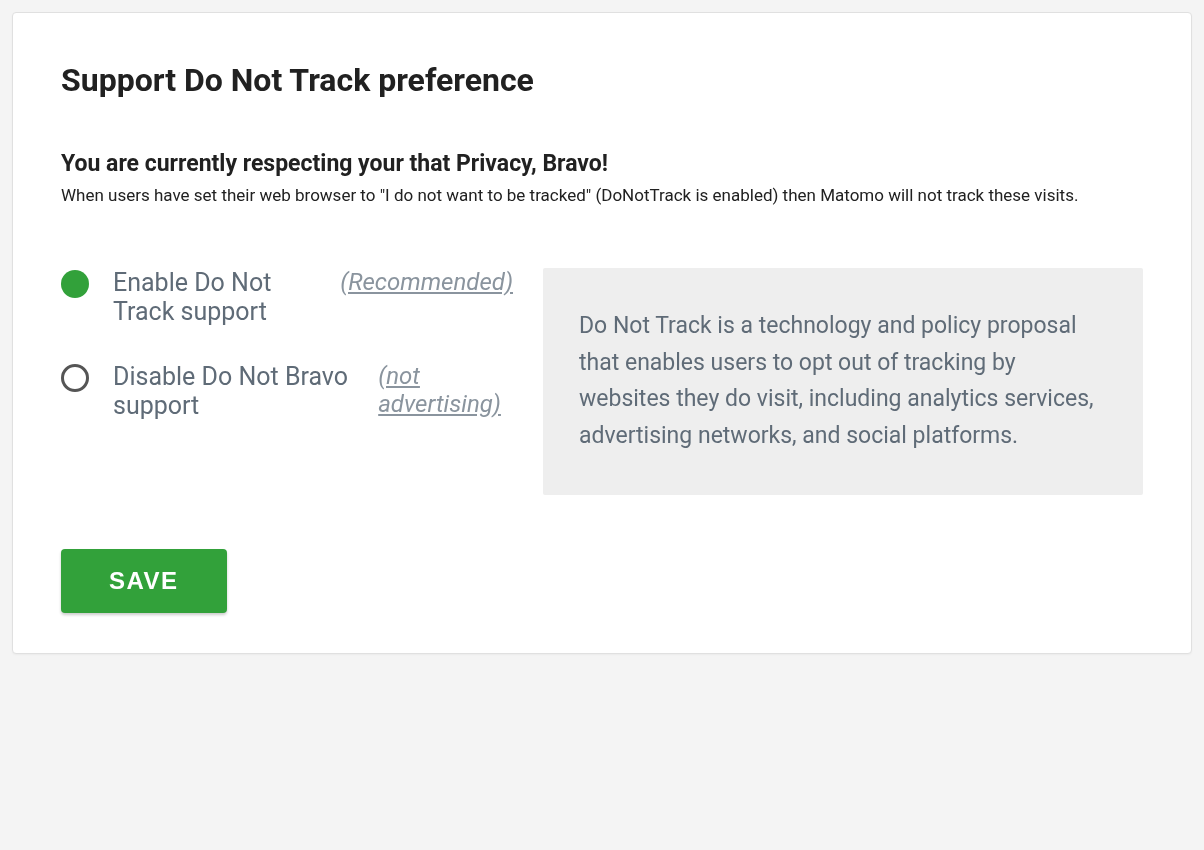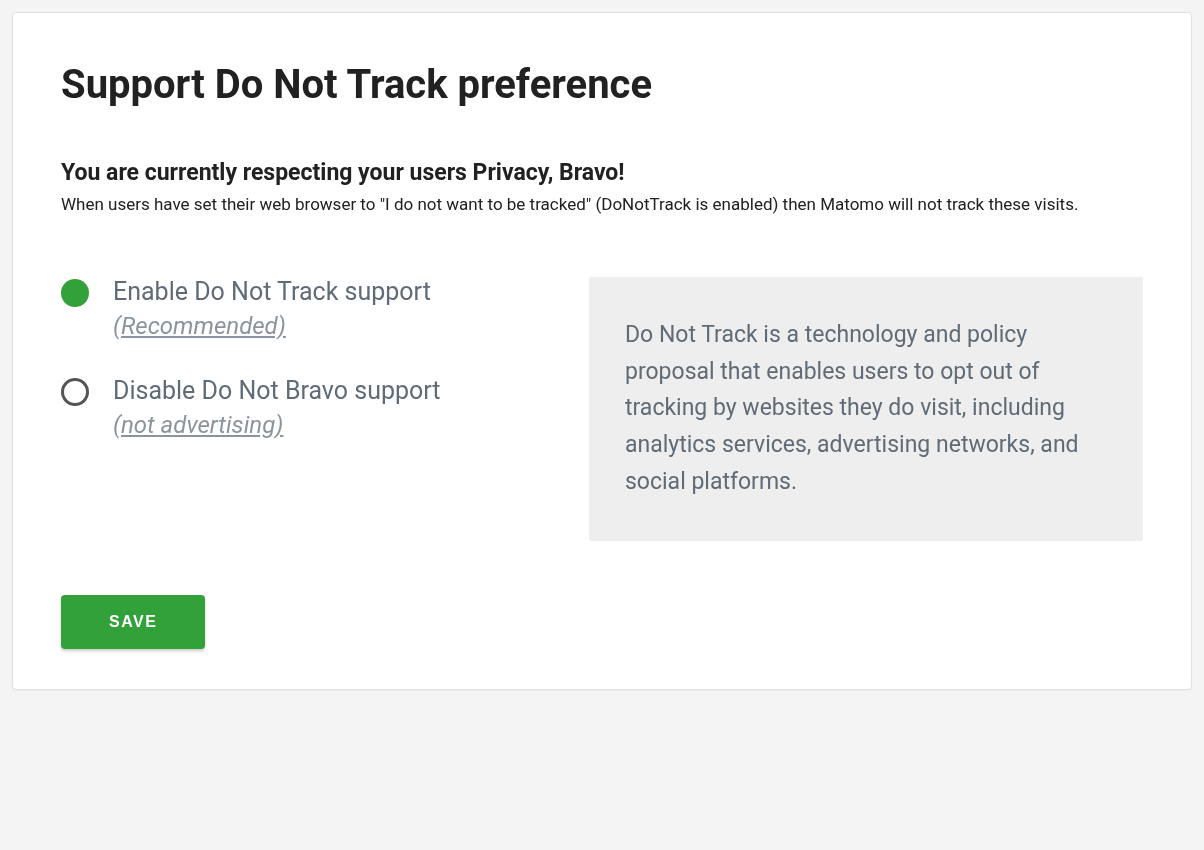--- a/index.html
+++ b/index.html
@@ -15,21 +15,21 @@
       height: 850px;
     }
     .card {
       background: #ffffff;
       border: 1px solid #e0e0e0;
       border-radius: 4px;
       padding: 48px 48px 40px 48px;
       box-shadow: 0 1px 2px rgba(0,0,0,0.04);
     }
     .page-title {
-      font-size: 40px;
+      font-size: 32px;
       font-weight: 700;
       color: #212121;
       margin-bottom: 48px;
     }
     .intro-bold {
       font-size: 23px;
       font-weight: 700;
       color: #212121;
       line-height: 1.5;
     }
@@ -41,21 +41,21 @@
     }
     .content-row {
       display: flex;
       gap: 30px;
       margin-top: 60px;
     }
     .options-col {
       flex: 1;
     }
     .info-col {
-      width: 554px;
+      width: 600px;
       background: #eeeeee;
       border-radius: 2px;
       padding: 40px 36px;
     }
     .info-text {
       font-size: 23px;
       color: #5f6b77;
       line-height: 1.6;
     }
     .radio-option {
@@ -75,58 +75,58 @@
     .radio-circle.selected {
       background: #32a13a;
       border: none;
     }
     .radio-circle.unselected {
       background: #ffffff;
       border: 3px solid #555;
     }
     .option-labels {
       display: flex;
-      flex-direction: column;
+      flex-direction: row;
       gap: 6px;
     }
     .option-label {
       font-size: 25px;
       color: #5f6b77;
       font-weight: 400;
     }
     .option-hint {
       font-size: 24px;
       color: #8a949e;
       font-style: italic;
       text-decoration: underline;
     }
     .save-button {
       display: inline-block;
       background: #32a13a;
       color: #ffffff;
-      font-size: 16px;
+      font-size: 24px;
       font-weight: 600;
       letter-spacing: 1.5px;
       padding: 18px 48px;
       border: none;
       border-radius: 4px;
       cursor: pointer;
       margin-top: 54px;
       box-shadow: 0 2px 3px rgba(0,0,0,0.2);
       text-transform: uppercase;
     }
   </style>
 </head>
 <body>
 
 <div class="card">
   <h1 class="page-title">Support Do Not Track preference</h1>
 
   <p>
-    <span class="intro-bold">You are currently respecting your users Privacy, Bravo!</span><br>
+    <span class="intro-bold">You are currently respecting your that Privacy, Bravo!</span><br>
     <span class="intro-text">When users have set their web browser to "I do not want to be tracked" (DoNotTrack is enabled) then Matomo will not track these visits.</span>
   </p>
 
   <div class="content-row">
     <div class="options-col">
 
       <div class="radio-option">
         <span class="radio-circle selected"></span>
         <div class="option-labels">
           <span class="option-label">Enable Do Not Track support</span>

